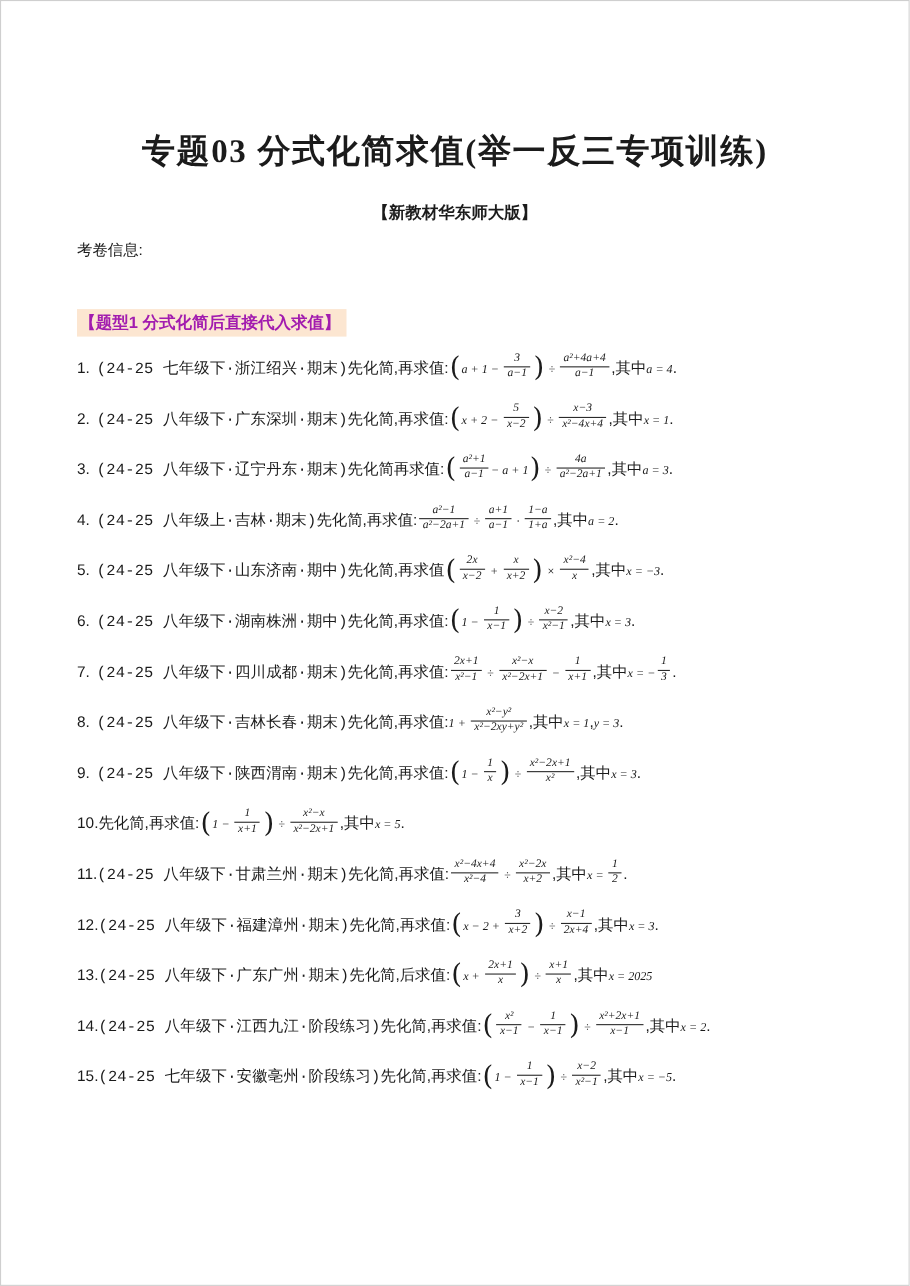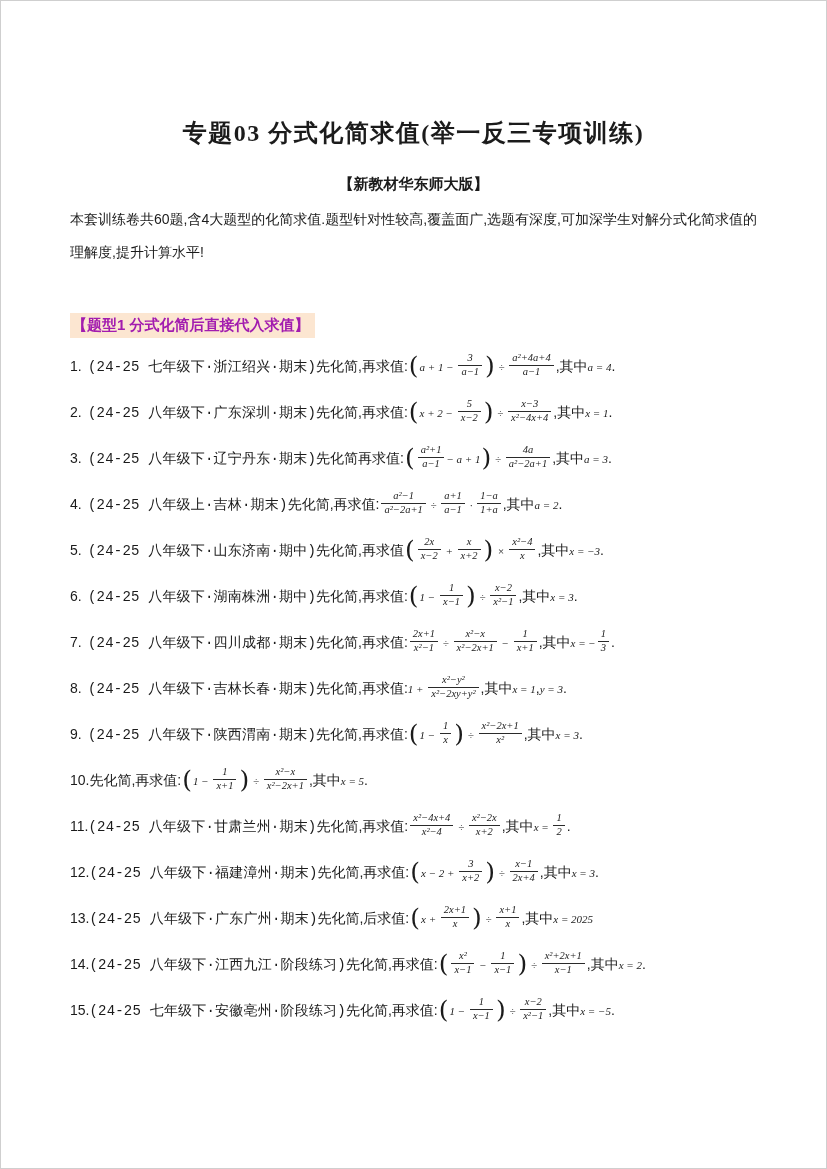--- a/index.html
+++ b/index.html
@@ -11,21 +11,21 @@
     border:1px solid #cfcfcf;
     box-sizing:border-box;
     font-family:"Liberation Sans",sans-serif;
     color:#1b1b1b;
     overflow:hidden;
   }
   .content{padding:0 69px;}
   .doc-title{
     margin-top:116px;
     text-align:center;
-    font-size:24px;
+    font-size:30px;
     font-weight:bold;
     letter-spacing:1.5px;
     font-family:"Liberation Serif",serif;
   }
   .edition{
     margin-top:26px;
     text-align:center;
     font-size:15px;
     font-weight:bold;
     font-family:Liberation Sans, sans-serif;
@@ -89,21 +89,21 @@
     margin:0 1px;
   }
 </style>
 </head>
 <body>
 
 <div class="page">
   <div class="content">
     <div class="doc-title">专题03  分式化简求值(举一反三专项训练)</div>
     <div class="edition">【新教材华东师大版】</div>
-    <div class="info-text">本套训练卷共60题,含4大题型的化简求值.题型针对性较高,覆盖面广,选题有深度,可加深学生对解分式化简求值的理解度,提升计算水平!</div>
+    <div class="info-label">考卷信息:</div>
     <div>
       <span class="section-heading" style="color: #a21caf; background: rgb(252, 230, 209);">【题型1  分式化简后直接代入求值】</span>
     </div>
     <div class="problems">
         <div class="problem"><span class="pnum">1.</span><span class="psrc">(24-25 七年级下·浙江绍兴·期末)</span><span class="plead">先化简,再求值:</span><span class="paren">(</span><span class="mt">a + 1 − </span><span class="frac"><span class="fnum">3</span><span class="fden">a−1</span></span><span class="paren">)</span><span class="mt"> ÷ </span><span class="frac"><span class="fnum">a²+4a+4</span><span class="fden">a−1</span></span><span class="pt">,其中</span><span class="mt">a = 4</span><span class="pt">.</span></div>
         <div class="problem"><span class="pnum">2.</span><span class="psrc">(24-25 八年级下·广东深圳·期末)</span><span class="plead">先化简,再求值:</span><span class="paren">(</span><span class="mt">x + 2 − </span><span class="frac"><span class="fnum">5</span><span class="fden">x−2</span></span><span class="paren">)</span><span class="mt"> ÷ </span><span class="frac"><span class="fnum">x−3</span><span class="fden">x²−4x+4</span></span><span class="pt">,其中</span><span class="mt">x = 1</span><span class="pt">.</span></div>
         <div class="problem"><span class="pnum">3.</span><span class="psrc">(24-25 八年级下·辽宁丹东·期末)</span><span class="plead">先化简再求值:</span><span class="paren">(</span><span class="frac"><span class="fnum">a²+1</span><span class="fden">a−1</span></span><span class="mt">− a + 1</span><span class="paren">)</span><span class="mt"> ÷ </span><span class="frac"><span class="fnum">4a</span><span class="fden">a²−2a+1</span></span><span class="pt">,其中</span><span class="mt">a = 3</span><span class="pt">.</span></div>
         <div class="problem"><span class="pnum">4.</span><span class="psrc">(24-25 八年级上·吉林·期末)</span><span class="plead">先化简,再求值:</span><span class="frac"><span class="fnum">a²−1</span><span class="fden">a²−2a+1</span></span><span class="mt"> ÷ </span><span class="frac"><span class="fnum">a+1</span><span class="fden">a−1</span></span><span class="mt"> · </span><span class="frac"><span class="fnum">1−a</span><span class="fden">1+a</span></span><span class="pt">,其中</span><span class="mt">a = 2</span><span class="pt">.</span></div>
         <div class="problem"><span class="pnum">5.</span><span class="psrc">(24-25 八年级下·山东济南·期中)</span><span class="plead">先化简,再求值</span><span class="paren">(</span><span class="frac"><span class="fnum">2x</span><span class="fden">x−2</span></span><span class="mt"> + </span><span class="frac"><span class="fnum">x</span><span class="fden">x+2</span></span><span class="paren">)</span><span class="mt"> × </span><span class="frac"><span class="fnum">x²−4</span><span class="fden">x</span></span><span class="pt">,其中</span><span class="mt">x = −3</span><span class="pt">.</span></div>
         <div class="problem"><span class="pnum">6.</span><span class="psrc">(24-25 八年级下·湖南株洲·期中)</span><span class="plead">先化简,再求值:</span><span class="paren">(</span><span class="mt">1 − </span><span class="frac"><span class="fnum">1</span><span class="fden">x−1</span></span><span class="paren">)</span><span class="mt"> ÷ </span><span class="frac"><span class="fnum">x−2</span><span class="fden">x²−1</span></span><span class="pt">,其中</span><span class="mt">x = 3</span><span class="pt">.</span></div>

